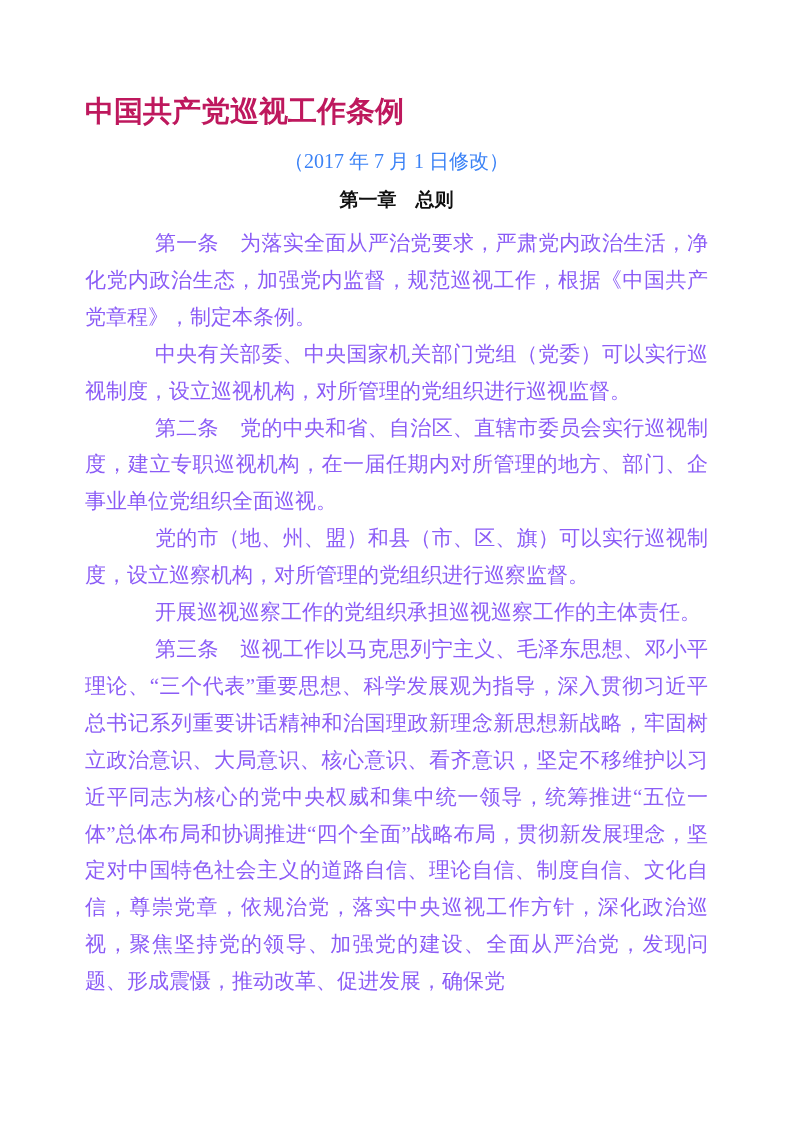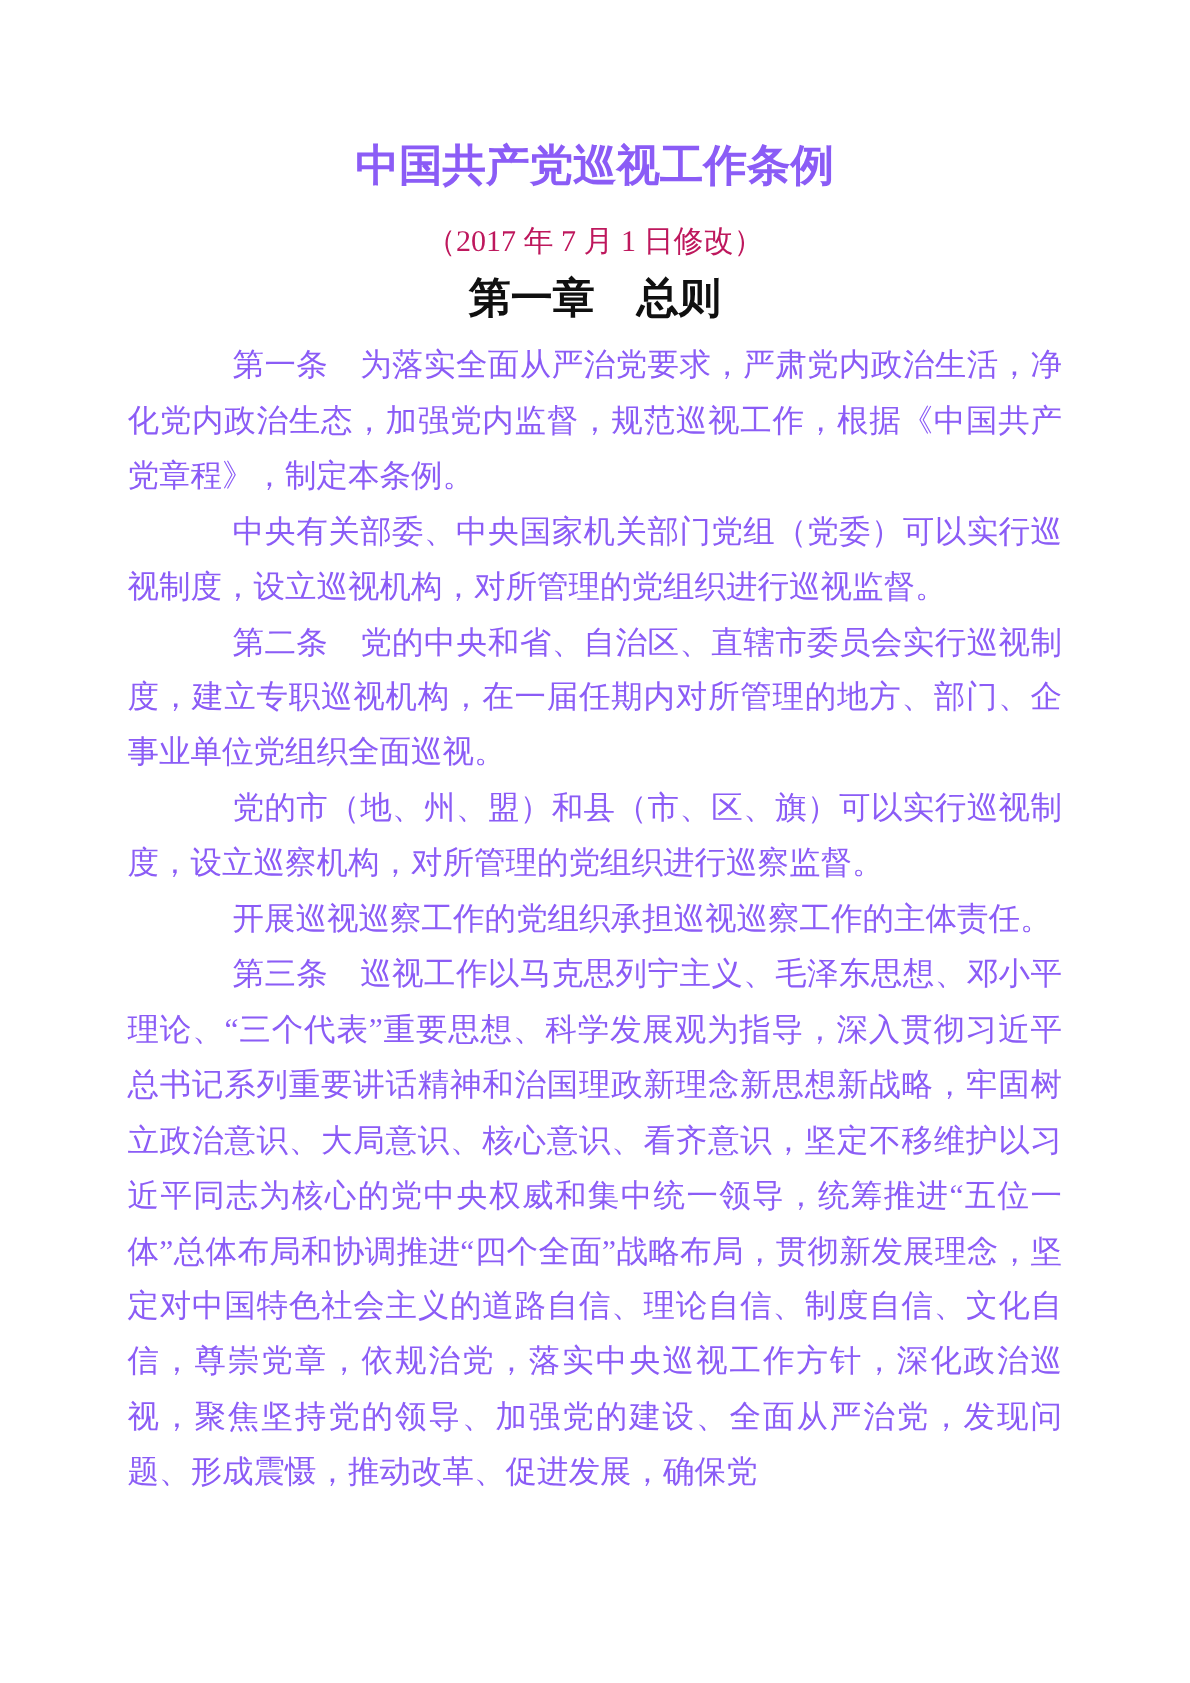--- a/index.html
+++ b/index.html
@@ -16,39 +16,39 @@
   }
   .page {
     box-sizing: border-box;
     width: 793px;
     height: 1122px;
     background: #ffffff;
     padding: 90px 85px 0 85px;
   }
   .doc-title {
     margin: 0;
-    text-align: center;
+    text-align: left;
     font-family: "Liberation Sans", "DejaVu Sans", sans-serif;
     font-weight: 700;
     font-size: 29px;
     line-height: 42px;
-    color: #8b5cf6;
+    color: #be185d;
   }
   .doc-subtitle {
     margin: 15px 0 0 0;
     text-align: center;
     font-size: 20px;
     line-height: 28px;
     font-weight: 400;
-    color: #be185d;
+    color: #3b82f6;
   }
   .chapter-heading {
     margin: 9px 0 0 0;
     text-align: center;
-    font-size: 28px;
+    font-size: 19px;
     line-height: 32px;
     font-weight: 700;
     color: #101010;
   }
   .doc-body {
     margin-top: 9px;
   }
   .para {
     margin: 0;
     font-size: 21px;

